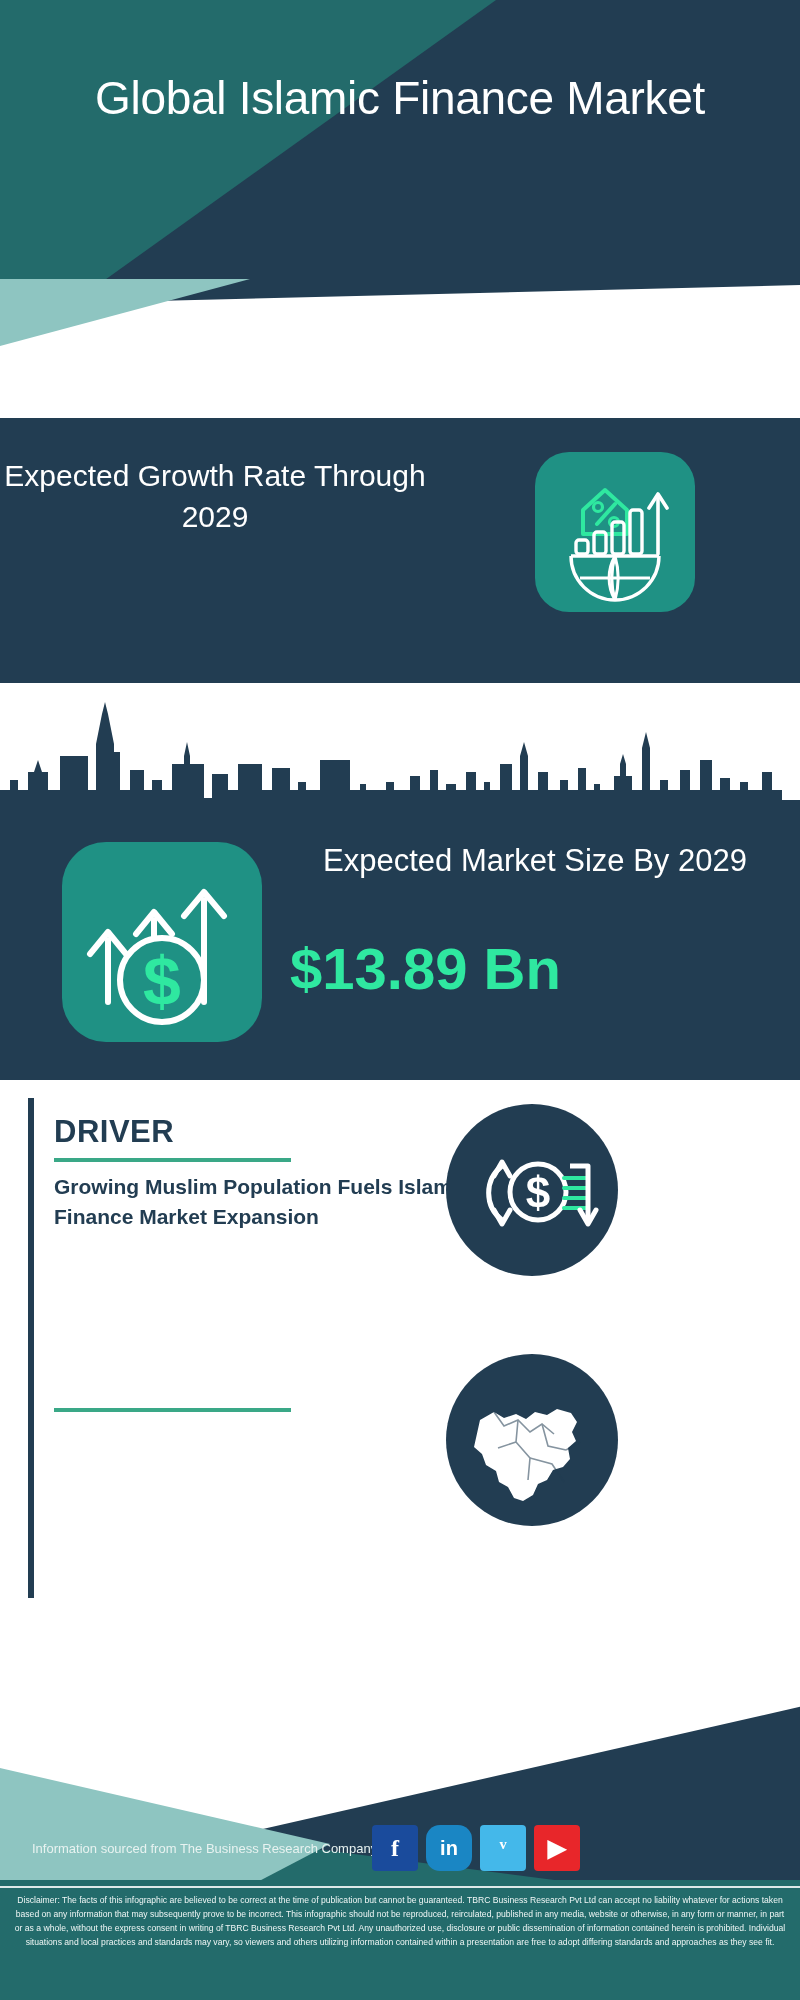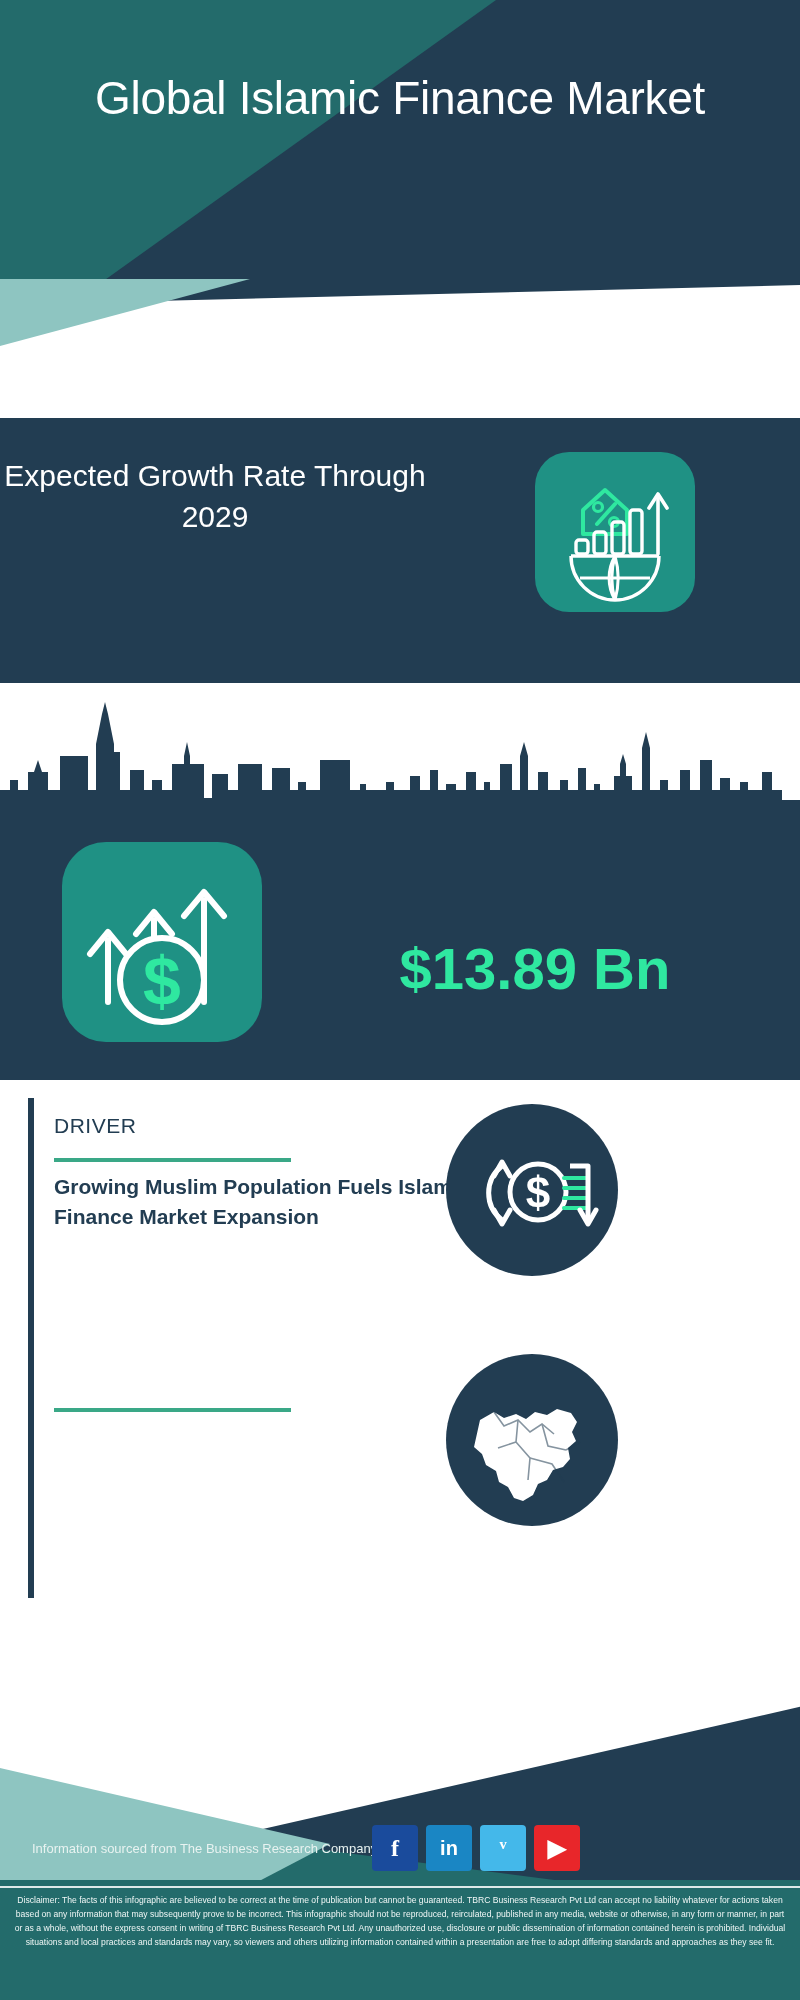--- a/index.html
+++ b/index.html
@@ -26,47 +26,47 @@
   .icon-sq{position:absolute;left:535px;top:34px;width:160px;height:160px;border-radius:34px;background:#1f9184;}
 
   
   .skyline-wrap{position:absolute;left:0;top:683px;width:800px;height:135px;background:#fff;overflow:hidden;}
   .skyline-wrap svg{position:absolute;left:0;bottom:0;width:800px;height:120px;display:block;}
 
   
   .market{position:absolute;left:0;top:800px;width:800px;height:280px;background:#223d52;}
   .market .icon-sq2{position:absolute;left:62px;top:42px;width:200px;height:200px;border-radius:44px;background:#1f9184;}
   .market .txt{position:absolute;left:290px;top:40px;width:490px;text-align:center;color:#fff;font-size:31px;line-height:1.35;}
-  .market .val{position:absolute;left:290px;top:140px;width:490px;text-align:center;color:#2fe8a0;font-size:58px;font-weight:bold;line-height:1;}
+  .market .val{position:absolute;left:290px;top:140px;width:490px;color:#2fe8a0;font-size:58px;font-weight:bold;line-height:1;}
 
   
   .insights{position:absolute;left:0;top:1080px;width:800px;height:600px;background:#fff;}
   .card{position:absolute;left:28px;width:744px;}
   .card .bar{position:absolute;left:0;top:0;width:6px;height:100%;background:#223d52;}
-  .card .head{position:absolute;left:26px;top:16px;color:#223d52;font-size:21px;font-weight:normal;letter-spacing:.5px;}
+  .card .head{position:absolute;left:26px;top:16px;color:#223d52;font-size:31px;font-weight:bold;letter-spacing:.5px;}
   .card .rule{position:absolute;left:26px;top:60px;width:237px;height:4px;background:#3aa887;}
   .card .body{position:absolute;left:26px;top:74px;width:420px;color:#223d52;font-size:21px;font-weight:bold;line-height:1.42;}
   .circ{position:absolute;width:172px;height:172px;border-radius:50%;background:#223d52;overflow:hidden;}
 
   
   .botdecor{position:absolute;left:0;top:1660px;width:800px;height:260px;overflow:hidden;background:#fff;}
   .botdecor .d1{position:absolute;inset:0;background:#223d52;clip-path:polygon(100% 18%,100% 100%,0 100%,0 88%);}
   .botdecor .d2{position:absolute;left:0;top:60px;width:800px;height:200px;background:#236b6b;
     clip-path:polygon(0 44%,100% 96%,100% 100%,0 100%);}
   .botdecor .d3{position:absolute;left:0;top:70px;width:330px;height:190px;background:#8ec5c1;
     clip-path:polygon(0 20%,100% 60%,56% 100%,0 100%);}
 
   
   .footer{position:absolute;left:0;top:1880px;width:800px;height:120px;background:#236b6b;}
   .footer .src{position:absolute;left:32px;top:-42px;color:#e8f3f1;font-size:13px;line-height:1.7;}
   .social{position:absolute;top:-55px;display:flex;gap:8px;}
   .social .s{width:46px;height:46px;border-radius:4px;display:flex;align-items:center;justify-content:center;
     color:#fff;font-weight:bold;font-size:24px;font-family:"Liberation Serif",serif;}
   .s.fb{background:#1a4b9c;}
-  .s.li{background:#1a86c4;font-family:"Liberation Sans",sans-serif;font-size:20px;}
+  .s.li{background:#1a86c4;font-family:"Liberation Sans",sans-serif;font-size:20px;border-radius:14px;}
   .s.tw{background:#44b8ea;}
   .s.yt{background:#e8262a;}
   .footer .rule-top{position:absolute;left:0;top:6px;width:800px;height:2px;background:#ffffff;opacity:.85;}
   .footer .disc{position:absolute;left:14px;top:14px;width:772px;color:#f0f7f6;font-size:8.6px;
     line-height:1.62;text-align:center;font-family:"Liberation Sans",sans-serif;}
 </style>
 </head>
 <body>
 
 <div class="page">
@@ -118,20 +118,21 @@
         <line x1="46" y1="160" x2="46" y2="98" stroke="#fff" stroke-width="6" stroke-linecap="round"></line>
         <path d="M28 112 L46 90 L64 112" fill="none" stroke="#fff" stroke-width="6" stroke-linejoin="round" stroke-linecap="round"></path>
         <line x1="92" y1="160" x2="92" y2="78" stroke="#fff" stroke-width="6" stroke-linecap="round"></line>
         <path d="M74 92 L92 70 L110 92" fill="none" stroke="#fff" stroke-width="6" stroke-linejoin="round" stroke-linecap="round"></path>
         <line x1="142" y1="160" x2="142" y2="58" stroke="#fff" stroke-width="6" stroke-linecap="round"></line>
         <path d="M122 74 L142 50 L162 74" fill="none" stroke="#fff" stroke-width="6" stroke-linejoin="round" stroke-linecap="round"></path>
         <circle cx="100" cy="138" r="42" fill="#1f9184" stroke="#fff" stroke-width="6"></circle>
         <text x="100" y="163" font-family="'Liberation Sans',sans-serif" font-size="68" font-weight="bold" fill="#2fe8a0" text-anchor="middle">$</text>
       </svg>
     </div>
+    <div class="txt">Expected Market Size By 2029</div>
     <div class="val">$13.89 Bn</div>
   </div>
 
   <div class="insights">
 
     <div class="card" style="top:18px;height:250px;">
       <div class="bar"></div>
       <div class="head">DRIVER</div>
       <div class="rule"></div>
       <div class="body">Growing Muslim Population Fuels Islamic Finance Market Expansion</div>

